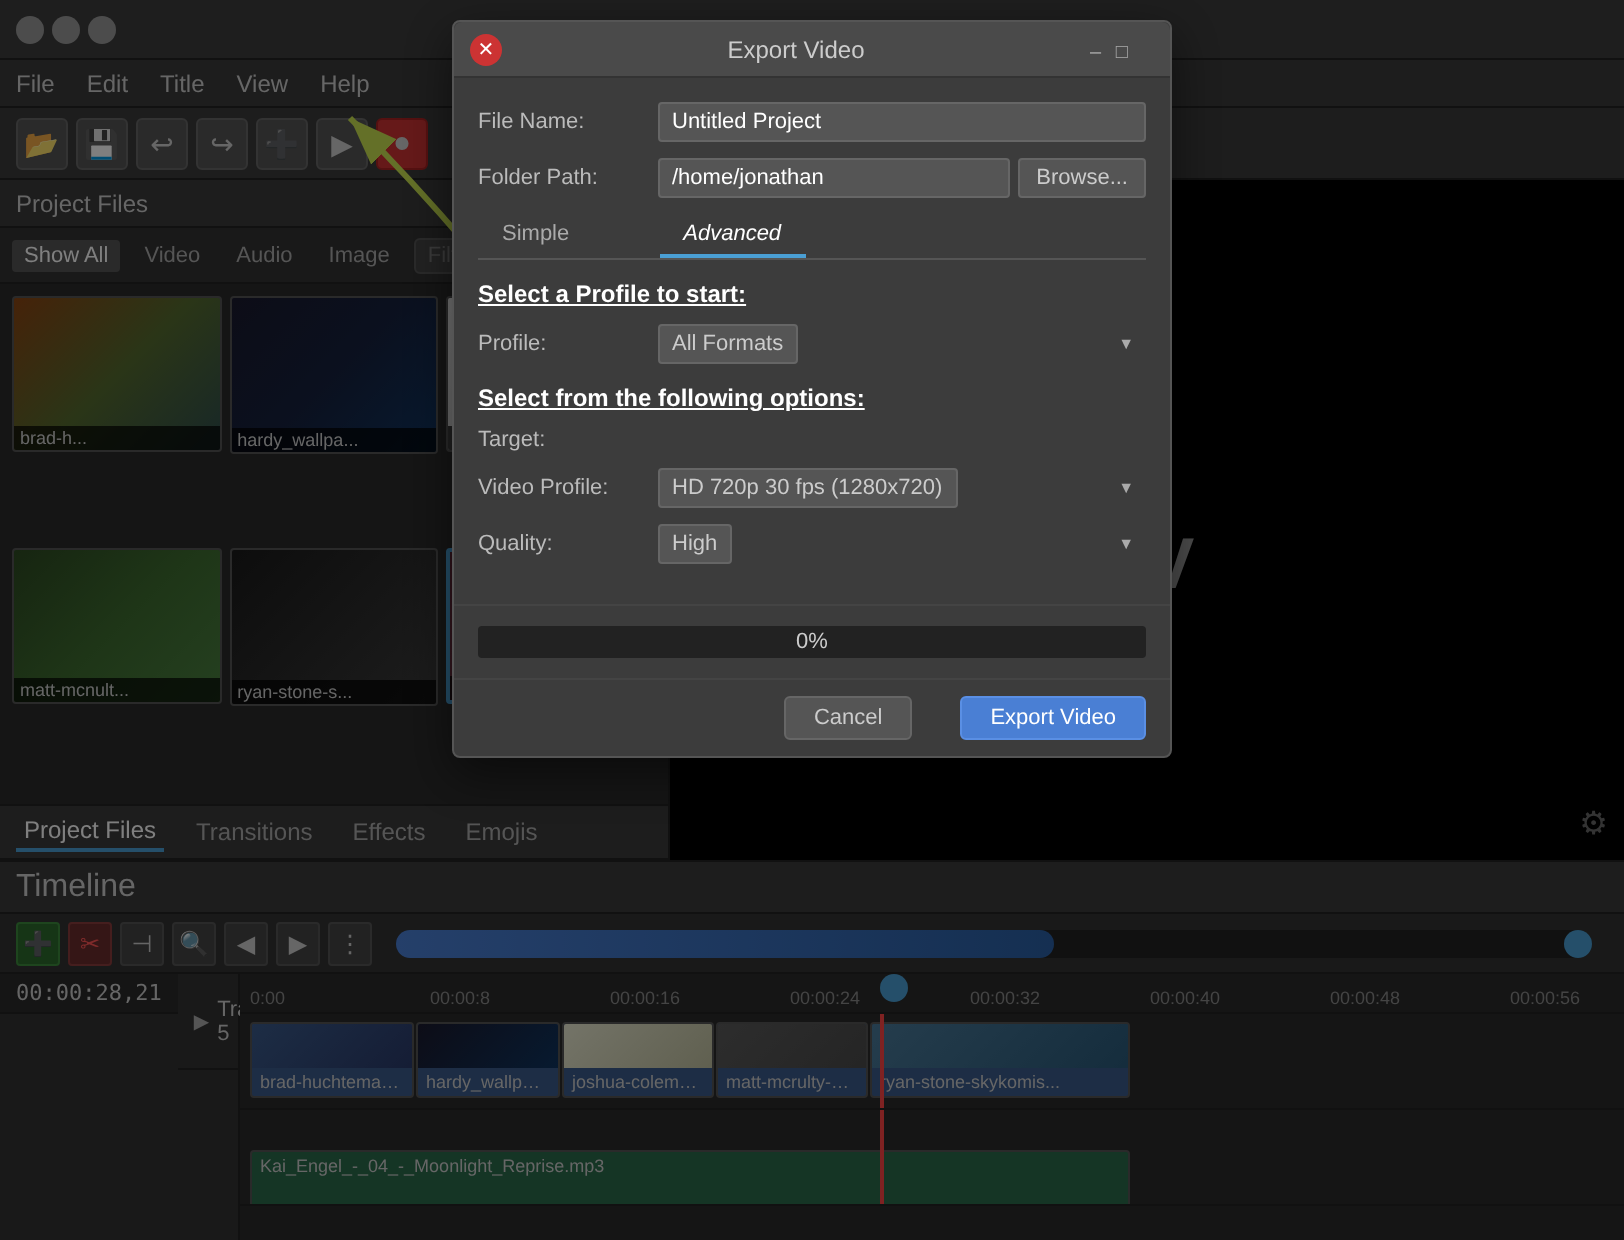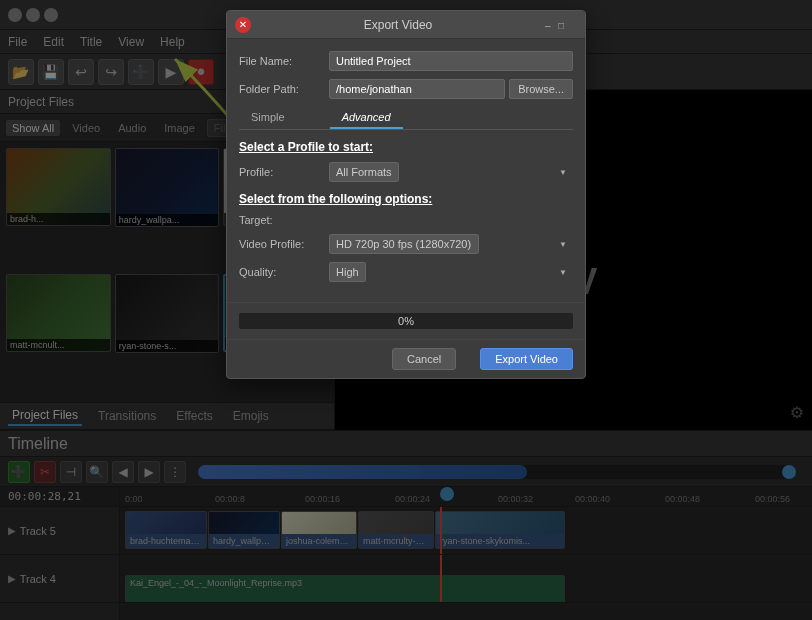--- a/index.html
+++ b/index.html
@@ -70,21 +70,21 @@
     .timeline-toolbar { background: #333; height: 30px; display: flex; align-items: center; padding: 0 8px; gap: 4px; border-bottom: 1px solid #222; }
     .tl-btn { width: 22px; height: 22px; background: #444; border: 1px solid #555; border-radius: 2px; display: flex; align-items: center; justify-content: center; cursor: pointer; color: #ccc; font-size: 12px; }
     .tl-btn.green { background: #2d6a2d; border-color: #3d8a3d; color: #5f5; }
     .tl-btn.red { background: #6a2d2d; border-color: #8a3d3d; color: #f55; }
     .tl-progress-bar { flex: 1; height: 14px; background: #222; border-radius: 7px; margin: 0 8px; position: relative; }
     .tl-progress-fill { height: 100%; background: linear-gradient(to right, #4a7fd4, #2a5fa4); border-radius: 7px; }
     .tl-progress-handle { position: absolute; right: 0; top: 50%; transform: translateY(-50%); width: 14px; height: 14px; background: #4a9fd4; border-radius: 50%; }
 
     
     .timeline-tracks-area { flex: 1; display: flex; overflow: hidden; }
-    .track-labels { width: 120px; background: #333; border-right: 1px solid #222; display: flex; flex-direction: column; }
+    .track-labels { width: 120px; background: #333; border-right: 1px solid #222; display: flex; }
     .track-label { height: 48px; display: flex; align-items: center; padding: 0 8px; font-size: 11px; color: #ccc; border-bottom: 1px solid #222; cursor: pointer; }
     .track-triangle { color: #aaa; margin-right: 4px; font-size: 10px; }
 
     
     .tracks-content { flex: 1; overflow-x: auto; display: flex; flex-direction: column; }
     .timeline-ruler { height: 20px; background: #2a2a2a; border-bottom: 1px solid #222; display: flex; align-items: flex-end; padding: 0 4px; position: relative; }
     .ruler-mark { font-size: 9px; color: #888; position: absolute; bottom: 2px; }
 
     .track-row { height: 48px; border-bottom: 1px solid #222; background: #2b2b2b; display: flex; align-items: center; position: relative; overflow: hidden; }
     .track-clips { display: flex; align-items: center; height: 100%; padding: 4px 0; position: relative; width: 900px; }
@@ -258,21 +258,21 @@
           <span>Track 4</span>
         </div>
       </div>
       <div class="tracks-content">
 
         <div class="timeline-ruler" style="min-width:800px; position:relative; height:20px;">
           <span class="ruler-mark" style="left:5px;">0:00</span>
           <span class="ruler-mark" style="left:95px;">00:00:8</span>
           <span class="ruler-mark" style="left:185px;">00:00:16</span>
           <span class="ruler-mark" style="left:275px;">00:00:24</span>
-          <span class="ruler-mark" style="left:378px;">00:00:32</span>
+          <span class="ruler-mark" style="left:365px;">00:00:32</span>
           <span class="ruler-mark" style="left:455px;">00:00:40</span>
           <span class="ruler-mark" style="left:545px;">00:00:48</span>
           <span class="ruler-mark" style="left:635px;">00:00:56</span>
 
           <div style="position:absolute; left:320px; top:0; width:14px; height:14px; background:#4a9fd4; border-radius:50%; z-index:5; cursor:pointer;"></div>
         </div>
 
         <div class="track-row" style="min-width:800px;">
           <div class="track-clips">
 

